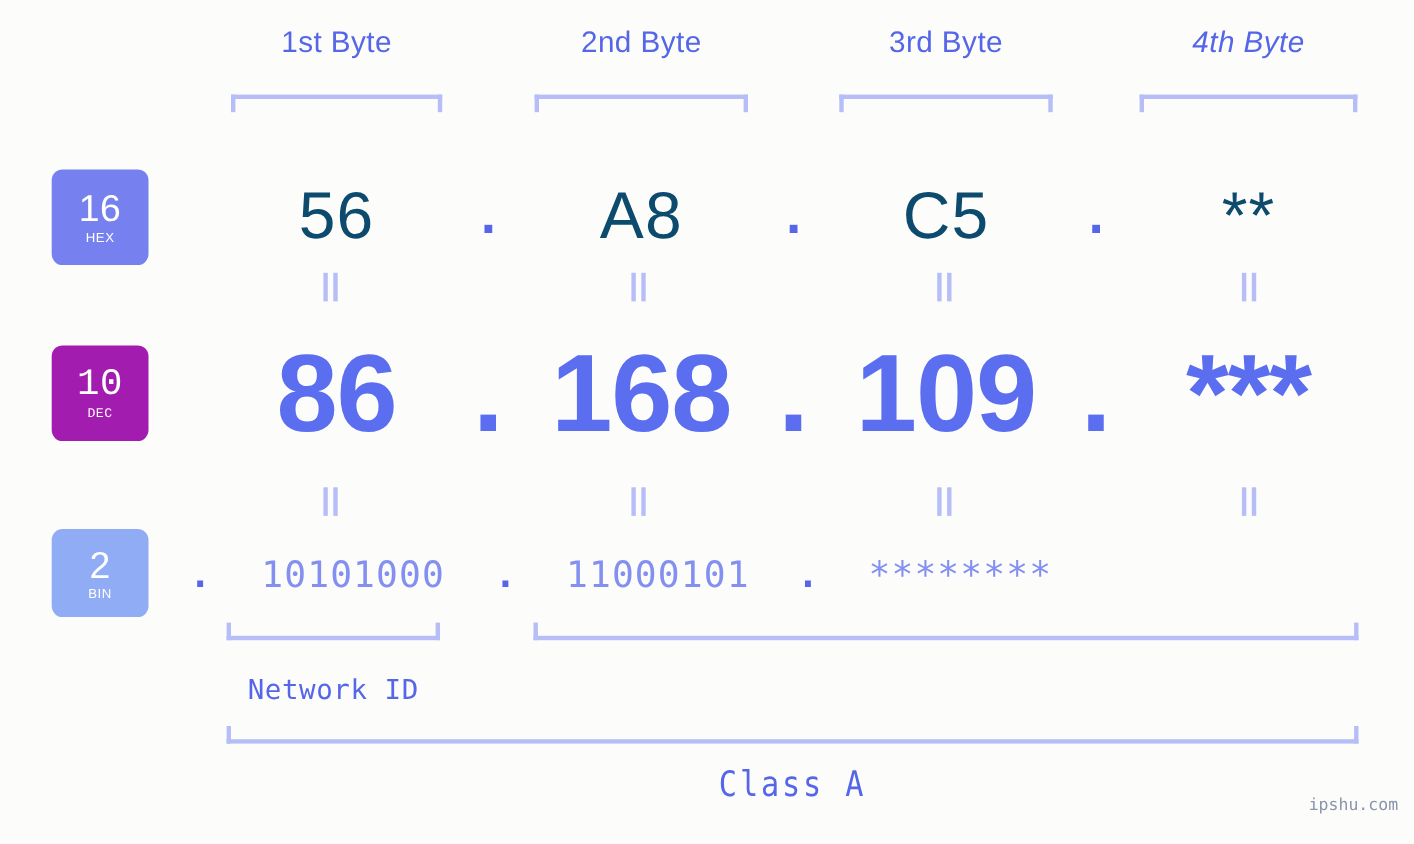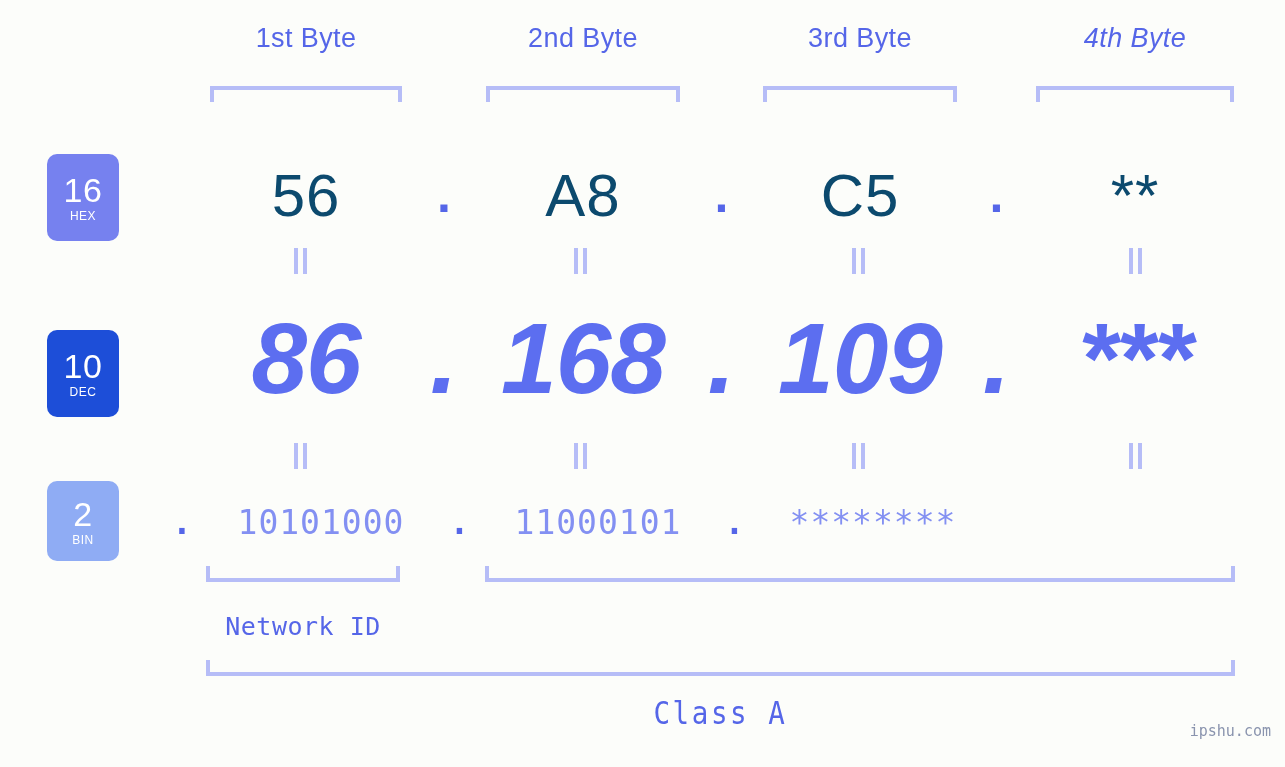--- a/index.html
+++ b/index.html
@@ -46,21 +46,21 @@
     border-bottom: 4px solid #b6bdf7;
     border-left: 4px solid #b6bdf7;
     border-right: 4px solid #b6bdf7;
     box-sizing: border-box;
   }
 
   
   .badge {
     position: absolute;
     left: 47px;
-    width: 72px;
+    width: 88px;
     border-radius: 10px;
     color: #ffffff;
     text-align: center;
     box-sizing: border-box;
     display: flex;
     flex-direction: column;
     align-items: center;
     justify-content: center;
     line-height: 1;
   }
@@ -69,21 +69,21 @@
     font-weight: 400;
     letter-spacing: 0.5px;
   }
   .badge .radix-name {
     font-size: 12px;
     font-weight: 400;
     margin-top: 3px;
     letter-spacing: 0.5px;
   }
   #badge-hex { top: 154px; height: 87px; background: #7681ef; }
-  #badge-dec { top: 330px; height: 87px; background: #1d4ed8; }
+  #badge-dec { top: 314px; height: 87px; background: #a21caf; font-family: Liberation Mono, monospace; }
   #badge-bin { top: 481px; height: 80px; background: #8facf4; }
 
   
   .row {
     position: absolute;
     left: 140px;
     width: 1145px;
     display: flex;
     align-items: center;
   }
@@ -103,21 +103,21 @@
     color: #0c4a6e;
     letter-spacing: 1px;
   }
   #row-hex .dot {
     font-size: 50px;
     color: #5566e8;
     font-weight: 700;
   }
 
   
-  #row-dec { top: 296px; height: 124px; font-style: italic; }
+  #row-dec { top: 296px; height: 124px; }
   #row-dec .cell {
     font-size: 100px;
     color: #5c6ef0;
     font-weight: 700;
     letter-spacing: -1px;
   }
   #row-dec .dot {
     font-size: 100px;
     color: #5c6ef0;
     font-weight: 700;

